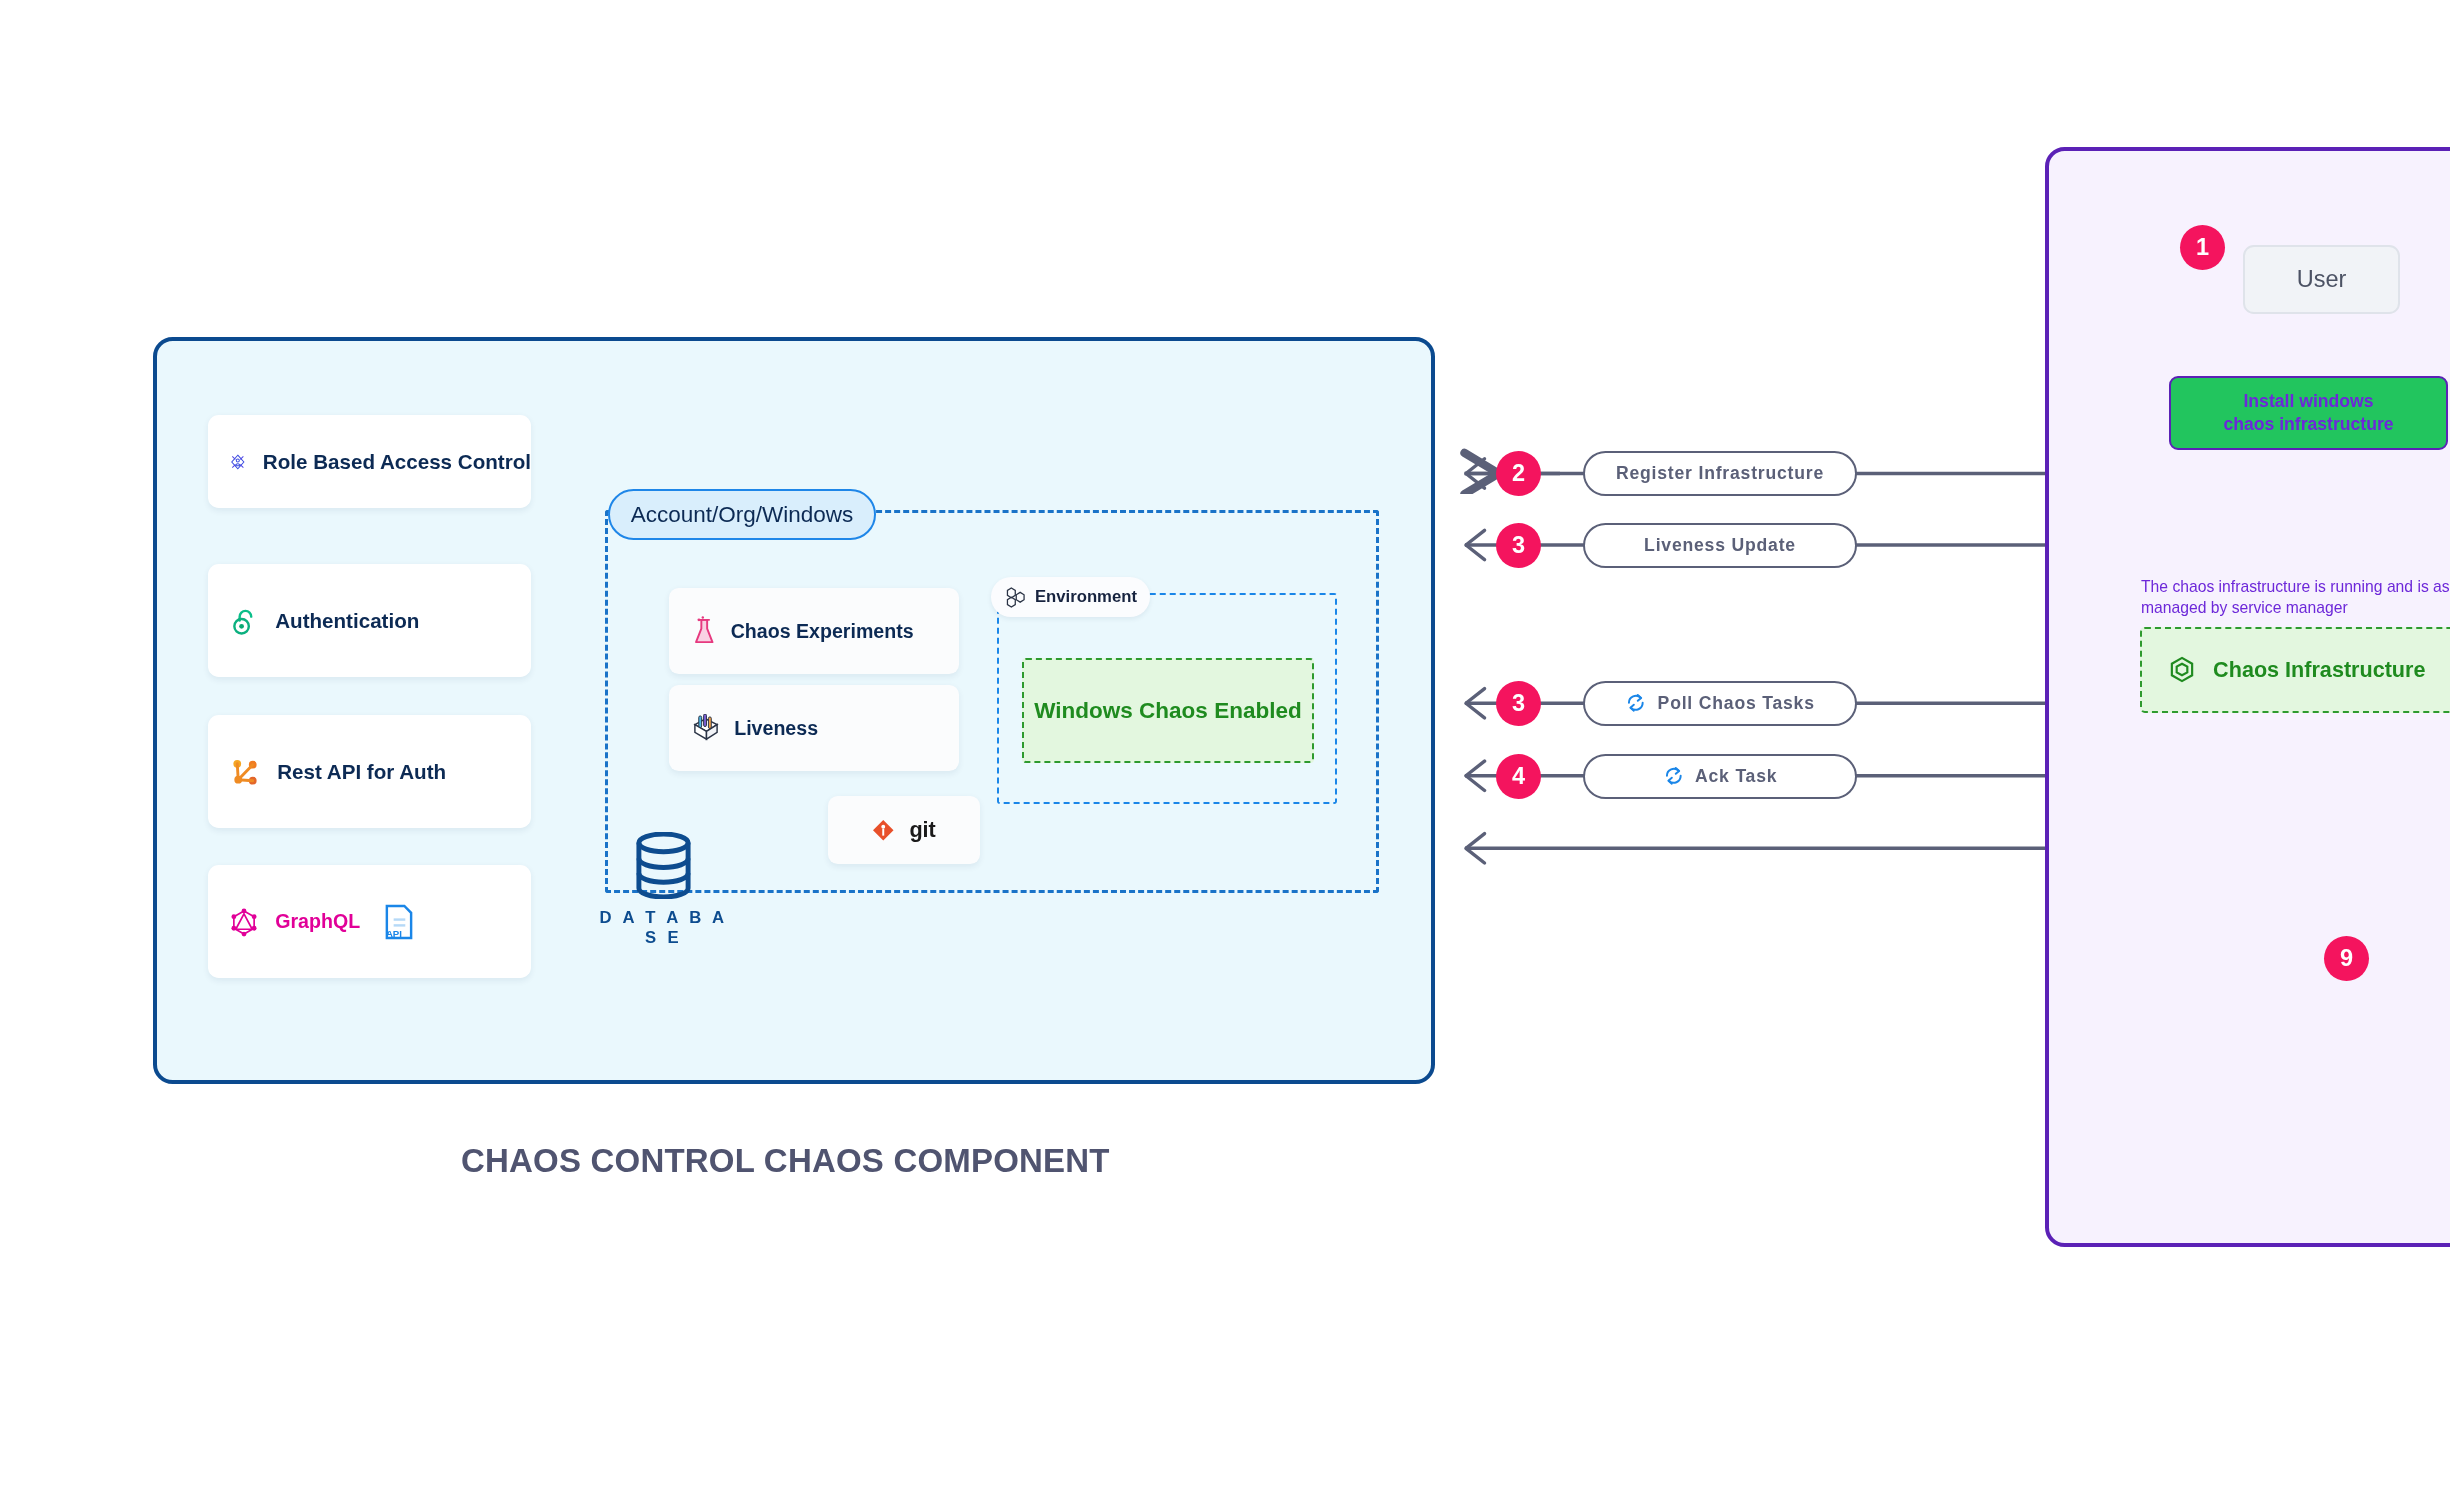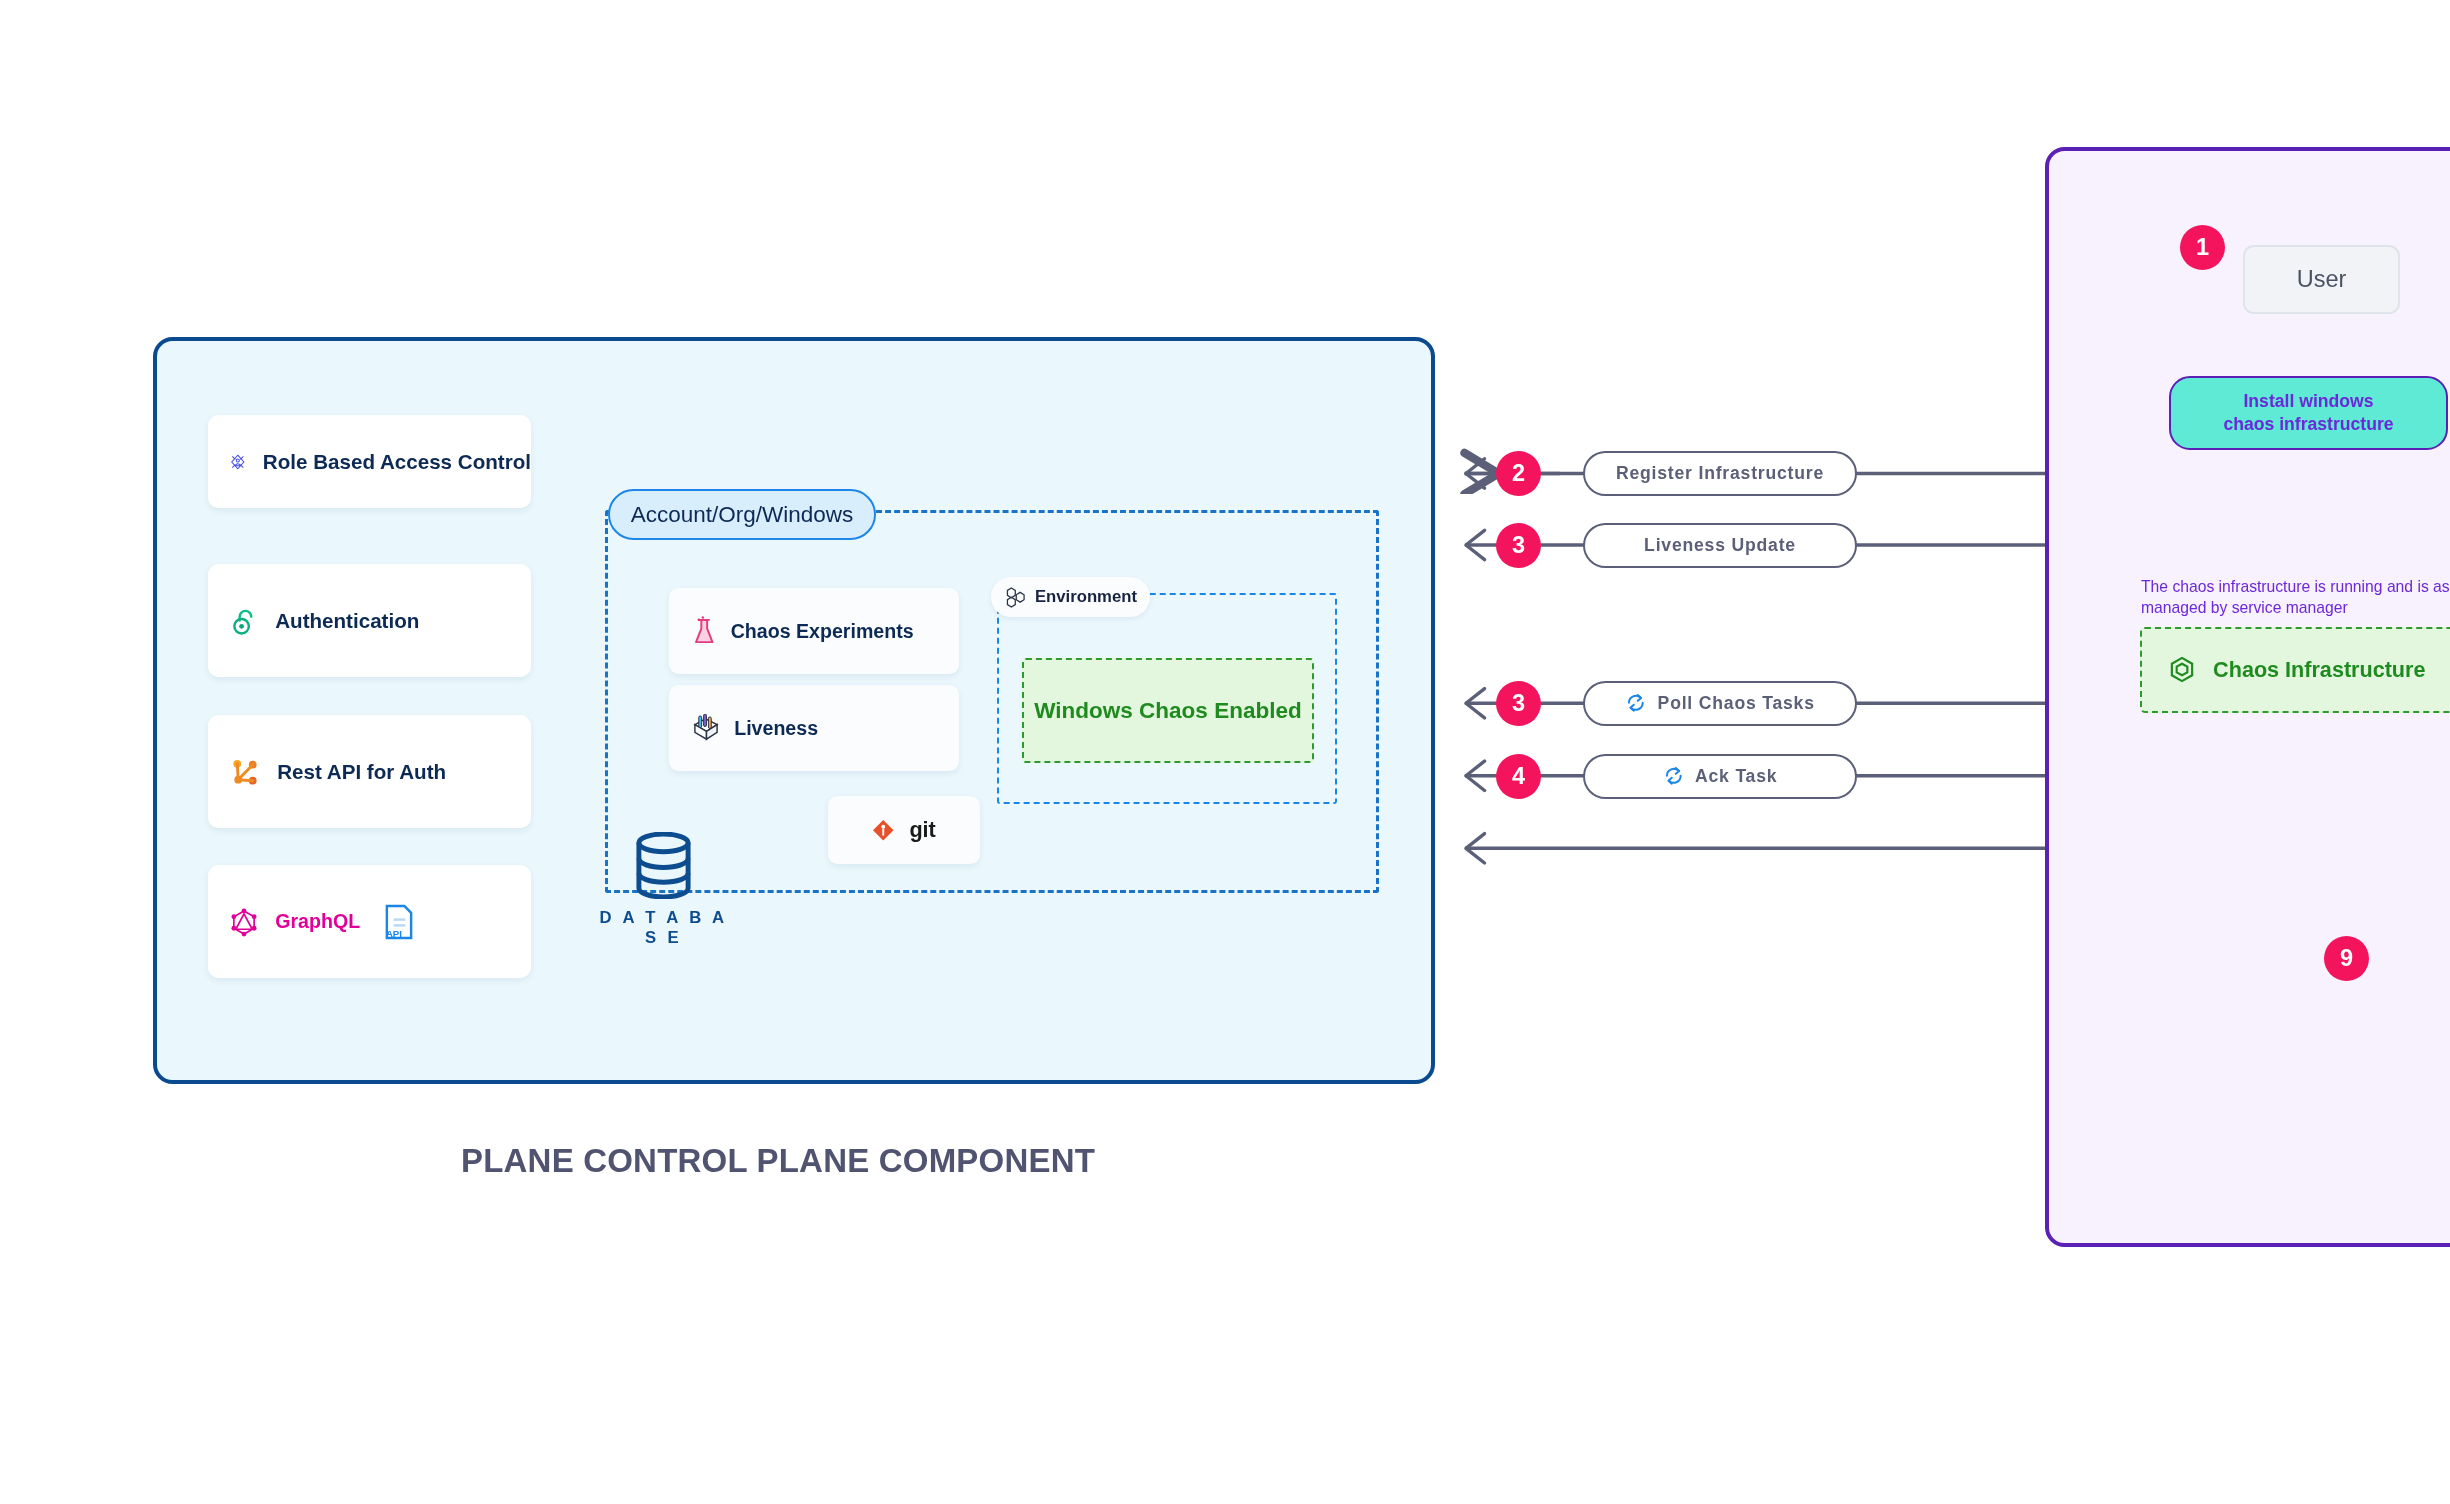--- a/index.html
+++ b/index.html
@@ -67,22 +67,22 @@
   .conn-pill span{font-size:17.6px;font-weight:bold;color:#5b6078;letter-spacing:0.8px;white-space:nowrap;}
 
   
   .node{position:absolute;box-sizing:border-box;display:flex;align-items:center;justify-content:center;
     text-align:center;}
   #node-user{left:2243px;top:245px;width:157px;height:69px;background:#f1f3f7;border:2px solid #dfe3ea;
     border-radius:10.8px;}
   #node-user span{font-size:23.5px;color:#4c5264;}
   #badge-1{position:absolute;left:2180px;top:225px;}
 
-  #node-install{left:2169px;top:376px;width:279px;height:74px;background:#5eead4;border:2.9px solid #5b21b6;
-    border-radius:21px;}
+  #node-install{left:2169px;top:376px;width:279px;height:74px;background:#22c55e;border:2.9px solid #5b21b6;
+    border-radius:9px;}
   #node-install span{font-size:17.6px;font-weight:bold;color:#6d28d9;line-height:1.3;}
 
   #node-infra{left:2140px;top:627px;width:329px;height:86px;background:#e3f7df;border:2px dashed #2e9a2e;
     border-radius:4.9px;justify-content:flex-start;padding-left:25.5px;gap:17.6px;}
   #node-infra span{font-size:21.6px;font-weight:bold;color:#1f8b1f;}
   #badge-9{position:absolute;left:2324px;top:936px;}
 
   
   .note{position:absolute;color:#6d28d9;line-height:1.32;}
   #note-infra{left:2141px;top:577px;font-size:15.7px;width:402px;}
@@ -253,21 +253,21 @@
   <div id="db-wrap">
     <svg width="61" height="67" viewBox="0 0 62 68">
       <ellipse cx="31" cy="11" rx="25" ry="9" fill="none" stroke="#0d4c8f" stroke-width="5"></ellipse>
       <path d="M6 11 v46 a25 9 0 0 0 50 0 V11" fill="none" stroke="#0d4c8f" stroke-width="5"></path>
       <path d="M6 27 a25 9 0 0 0 50 0" fill="none" stroke="#0d4c8f" stroke-width="5"></path>
       <path d="M6 42 a25 9 0 0 0 50 0" fill="none" stroke="#0d4c8f" stroke-width="5"></path>
     </svg>
     <div id="db-label">D A T A B A S E</div>
   </div>
 
-  <div class="plane-title" id="control-title">PLANE CONTROL PLANE COMPONENT</div>
+  <div class="plane-title" id="control-title">CHAOS CONTROL CHAOS COMPONENT</div>
 
   <div class="conn-row" style="left:1496px;top:451px;">
     <div class="conn-badge">2</div>
     <div class="conn-pill" style="margin-left:42px;width:274px;">
       <span>Register Infrastructure</span>
     </div>
   </div>
 
   <div class="conn-row" style="left:1496px;top:523px;">
     <div class="conn-badge">3</div>

